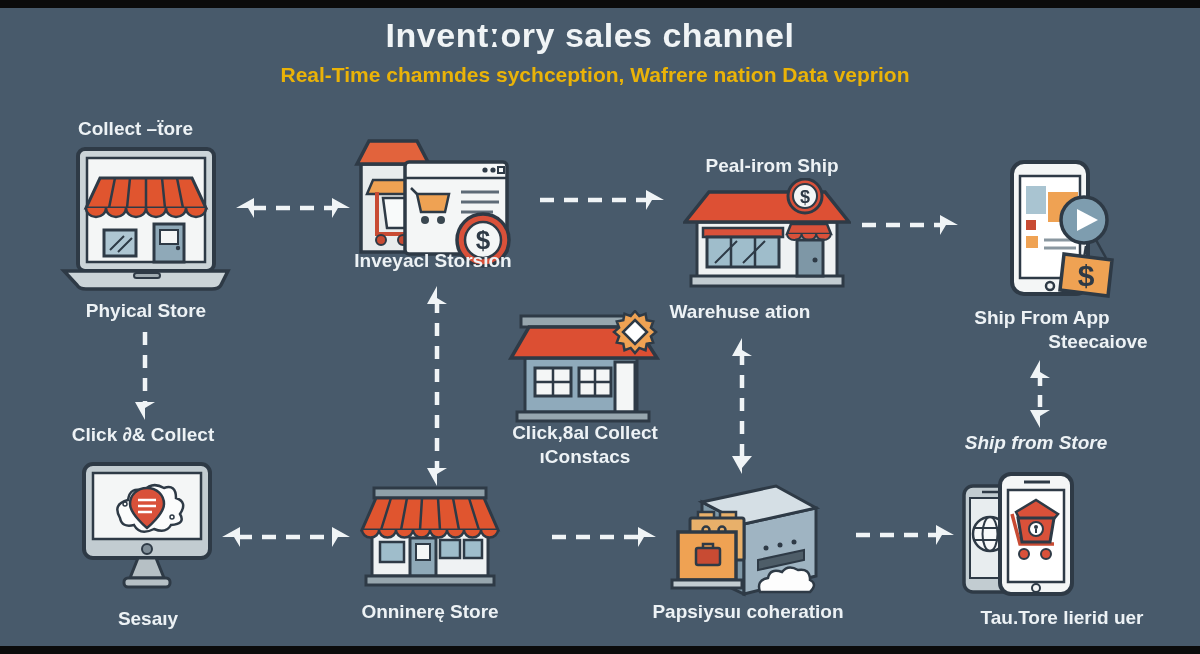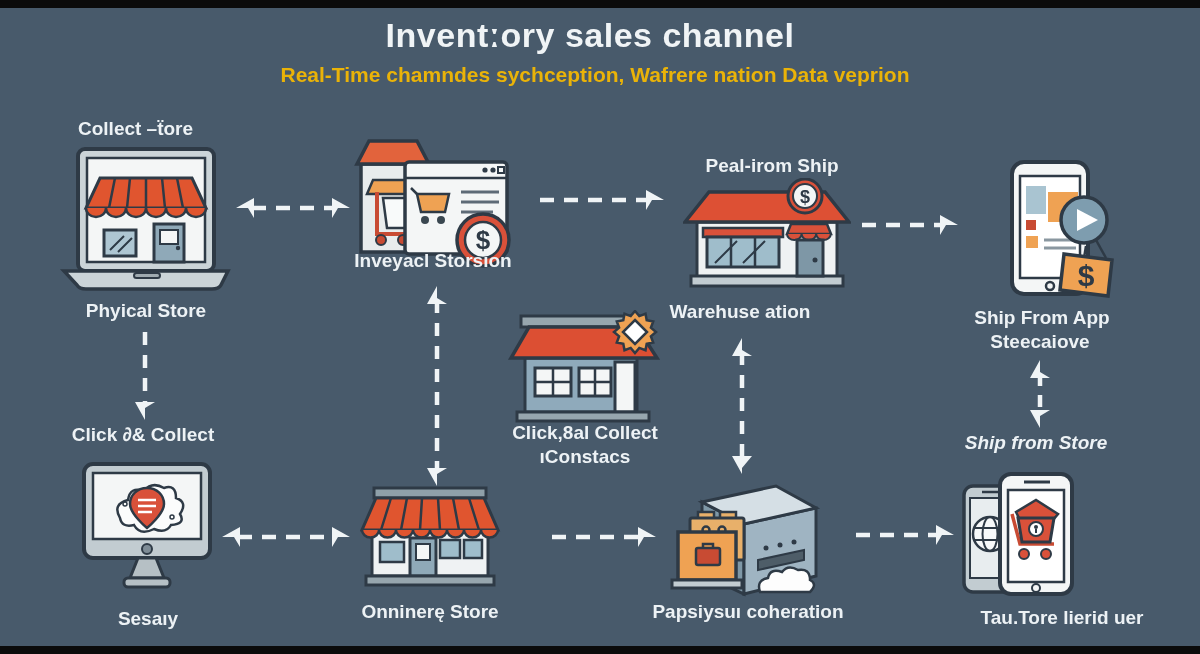--- a/index.html
+++ b/index.html
@@ -178,21 +178,21 @@
       <path d="M56,80 H88 M56,88 H88" stroke="#8A97A0" stroke-width="3"></path>
       <path d="M108,80 L118,98" stroke="#2E3A46" stroke-width="2.5"></path>
       <circle cx="96" cy="60" r="23" fill="#7E9DAF" stroke="#2E3A46" stroke-width="3.5"></circle>
       <polygon points="89,49 110,60 89,71" fill="#FFFFFF"></polygon>
       <path d="M98,86 L96,98" stroke="#2E3A46" stroke-width="2.5"></path>
       <polygon points="76,94 124,100 120,136 72,130" fill="#EFA253" stroke="#2E3A46" stroke-width="3.5"></polygon>
       <text x="98" y="126" text-anchor="middle" font-size="30" fill="#2E3A46">$</text>
     </svg>
   </div>
   <div class="label" style="left:1042px;top:307px;">Ship From App</div>
-  <div class="label" style="left:1040px;top:331px;">Steecaiove</div>
+  <div class="label" style="left:1098px;top:331px;">Steecaiove</div>
 
   <div class="icon" style="left:503px;top:310px;">
     <svg width="162" height="114" viewBox="0 0 162 114">
       <rect x="18" y="6" width="118" height="11" fill="#97A6AE" stroke="#2E3A46" stroke-width="3"></rect>
       <rect x="22" y="48" width="112" height="54" fill="#8FAABB" stroke="#2E3A46" stroke-width="3"></rect>
       <polygon points="8,48 154,48 134,17 26,17" fill="#DC4F33" stroke="#2E3A46" stroke-width="3.5"></polygon>
       <rect x="32" y="58" width="36" height="28" fill="#F4F6F6" stroke="#2E3A46" stroke-width="3"></rect>
       <path d="M50,58 V86 M32,72 H68" stroke="#2E3A46" stroke-width="2.5"></path>
       <rect x="76" y="58" width="32" height="28" fill="#F4F6F6" stroke="#2E3A46" stroke-width="3"></rect>
       <path d="M92,58 V86 M76,72 H108" stroke="#2E3A46" stroke-width="2.5"></path>

